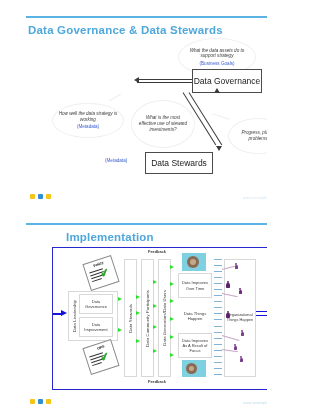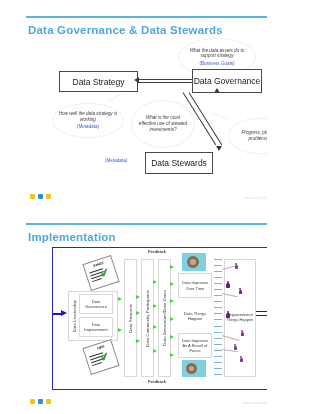--- a/index.html
+++ b/index.html
@@ -105,21 +105,20 @@
   </div>
 
   <div class="bubble" style="left:228px;top:118px;width:58px;height:34px;">
     <div class="bub-t" style="width:50px;">Progress, plans, problems</div>
   </div>
 
   <div class="conn" style="left:203px;top:72px;width:1px;height:8px;background:#efefef;"></div>
   <div class="conn" style="left:108px;top:97px;width:14px;height:1px;background:#efefef;transform:rotate(-30deg);"></div>
   <div class="conn" style="left:212px;top:116px;width:18px;height:1px;background:#efefef;transform:rotate(18deg);"></div>
 
-  <div class="nodebox" style="left:59px;top:71px;width:77px;height:19px;">Data Strategy</div>
   <div class="nodebox" style="left:192px;top:69px;width:68px;height:22px;">Data Governance</div>
   <div class="nodebox" style="left:145px;top:152px;width:66px;height:20px;">Data Stewards</div>
 
   <div class="conn" style="left:137px;top:79px;width:55px;height:1px;"></div>
   <div class="conn" style="left:137px;top:82px;width:55px;height:1px;"></div>
   <div style="position:absolute;left:134px;top:77px;width:0;height:0;border-top:3px solid transparent;border-bottom:3px solid transparent;border-right:5px solid #3a3a3a;"></div>
 
   <div class="conn" style="left:183px;top:92px;width:62px;height:1px;transform:rotate(58deg);transform-origin:left center;"></div>
   <div class="conn" style="left:189px;top:92px;width:62px;height:1px;transform:rotate(58deg);transform-origin:left center;"></div>
   <div style="position:absolute;left:214px;top:88px;width:0;height:0;border-left:3px solid transparent;border-right:3px solid transparent;border-bottom:5px solid #3a3a3a;"></div>
@@ -131,21 +130,21 @@
     <span class="dot y"></span>
     <span class="dot b"></span>
     <span class="dot y"></span>
   </div>
   <div class="footer-faint" style="left:243px;top:196px;">www.example.com</div>
 </div>
 
 <div class="slide bottom">
 
   <div class="rule" style="top:16px;"></div>
-  <div class="slide-title" style="top:24px;">Implementation</div>
+  <div class="slide-title" style="top:24px;margin-left:38px;">Implementation</div>
 
   <div class="impl-frame" style="left:52px;top:40px;width:216px;height:141px;"></div>
 
   <div class="feedback" style="left:148px;top:42px;">Feedback</div>
   <div class="feedback" style="left:148px;top:172px;">Feedback</div>
 
   <div class="bluestem" style="left:53px;top:106px;width:8px;"></div>
   <div class="bluearrow" style="left:61px;top:103px;"></div>
 
   <div class="bluestem" style="left:254px;top:104px;width:22px;height:1.4px;"></div>

